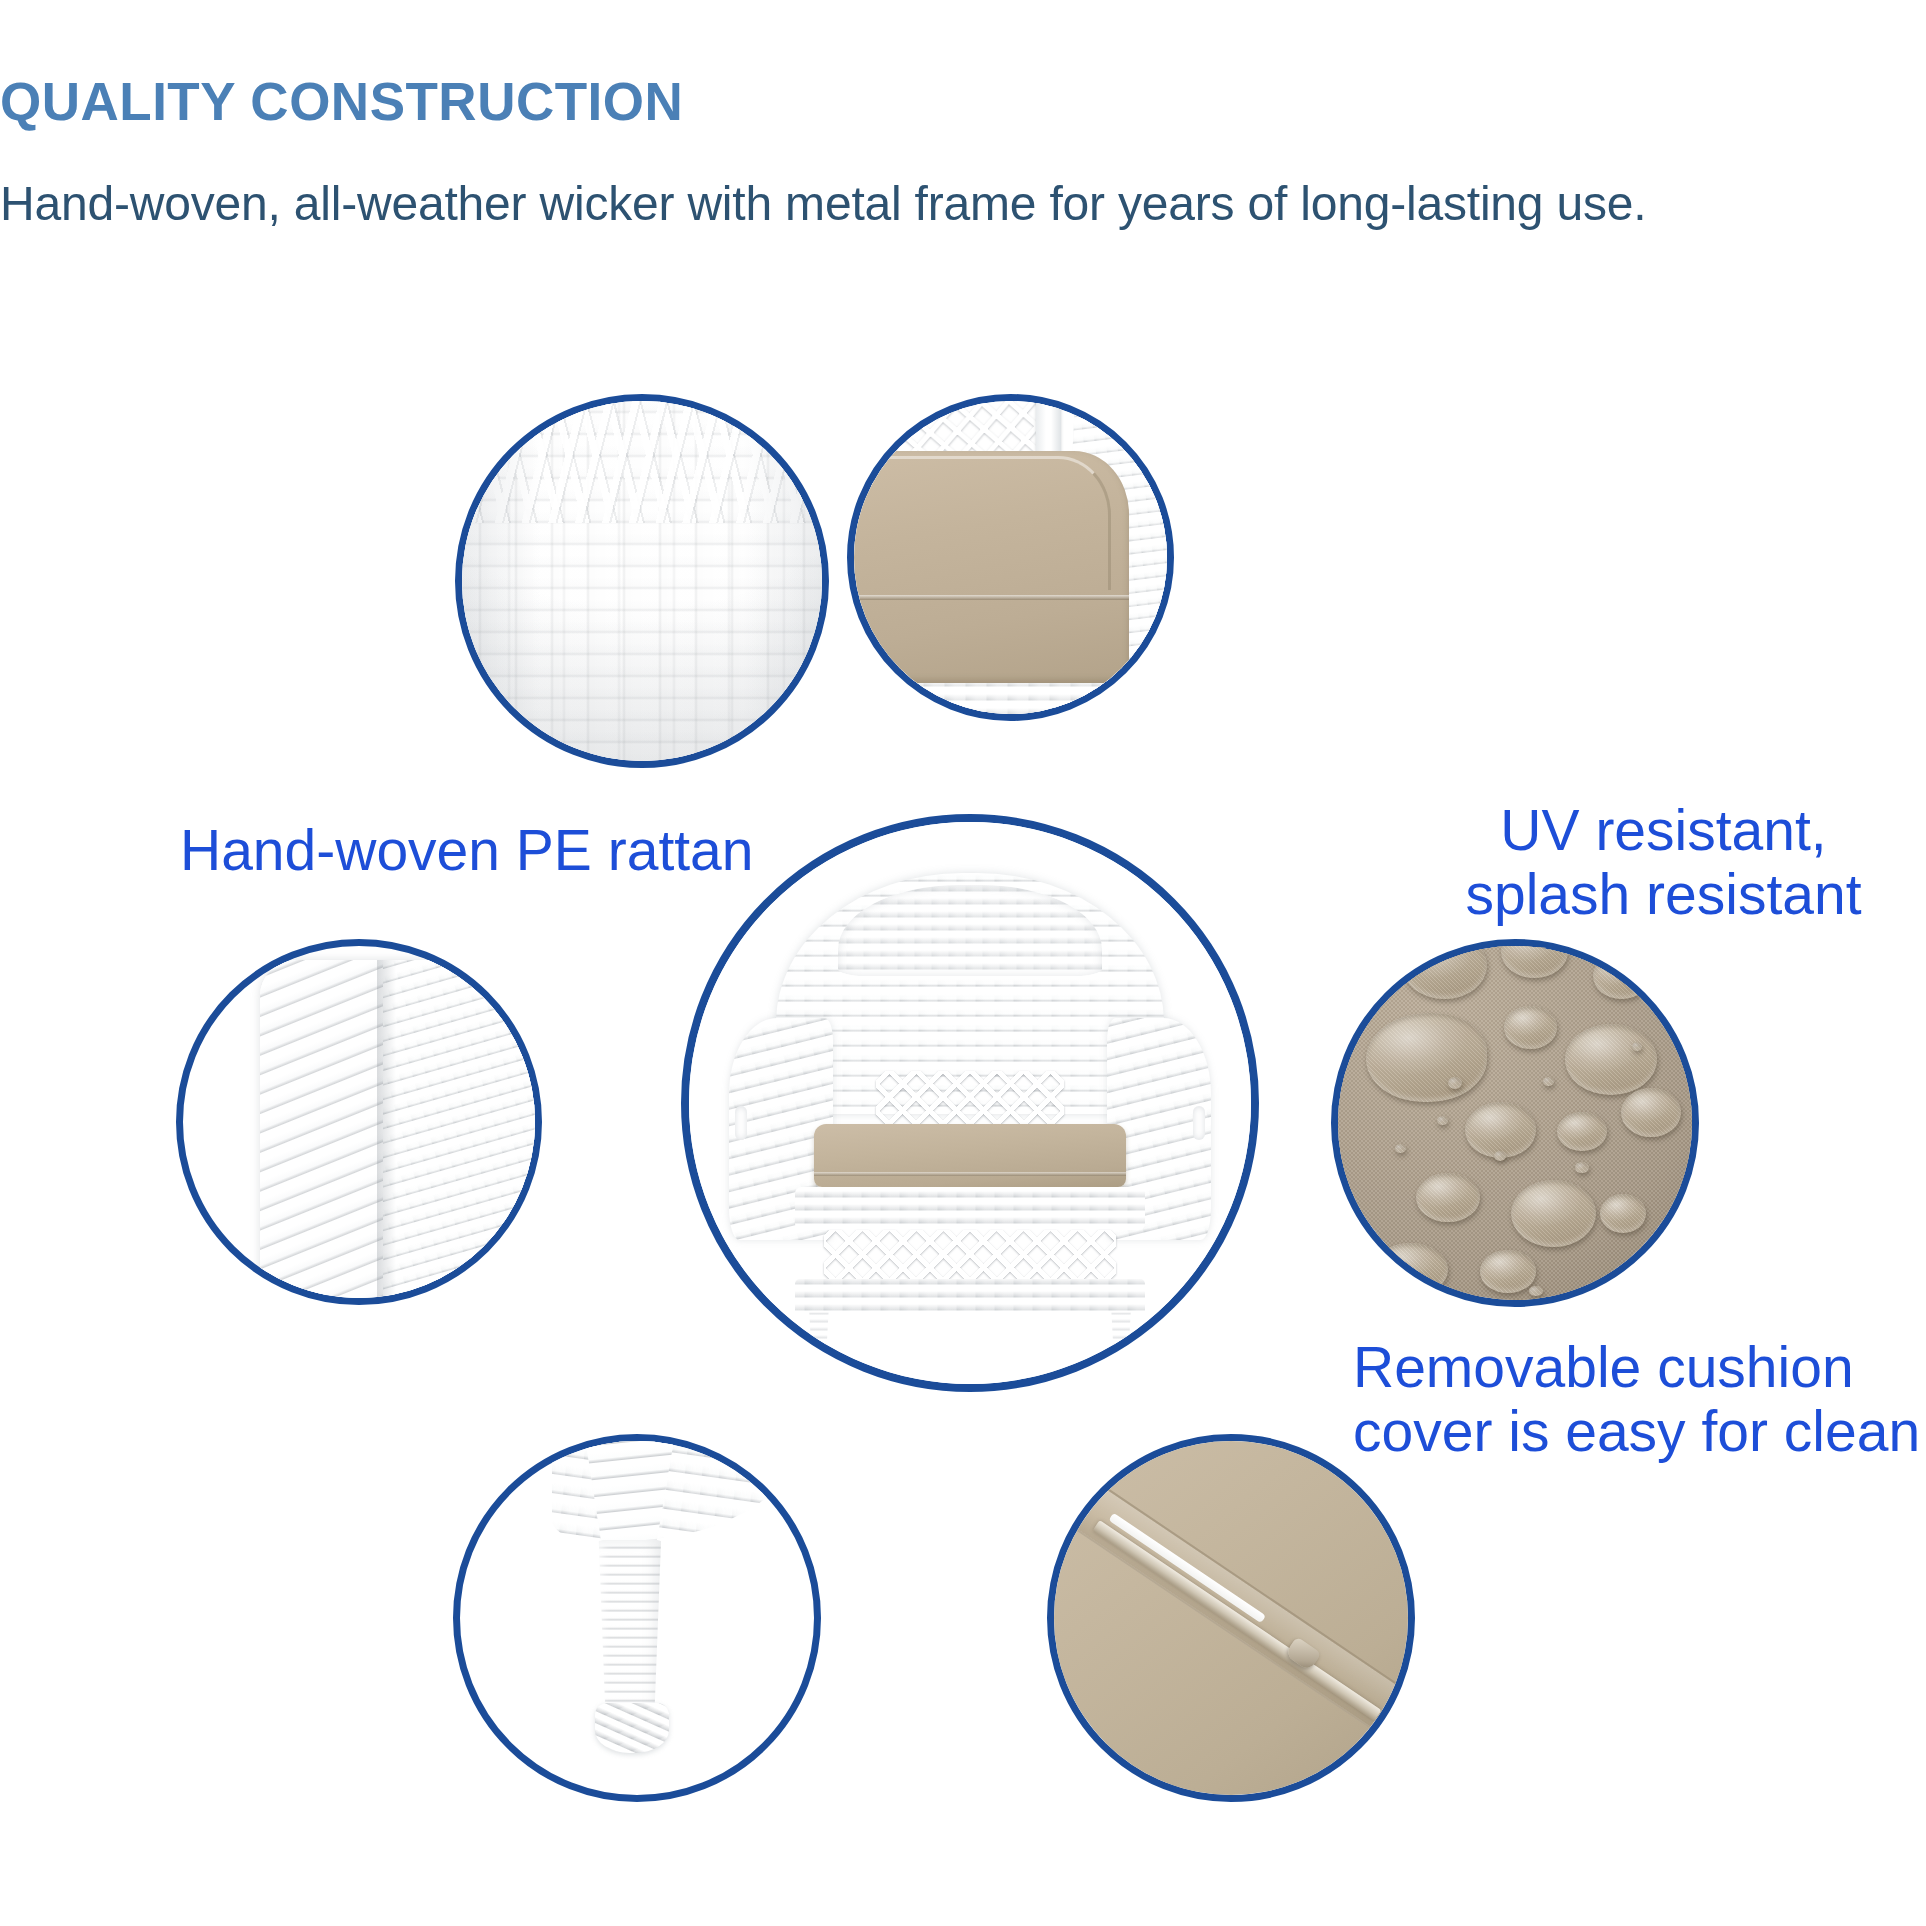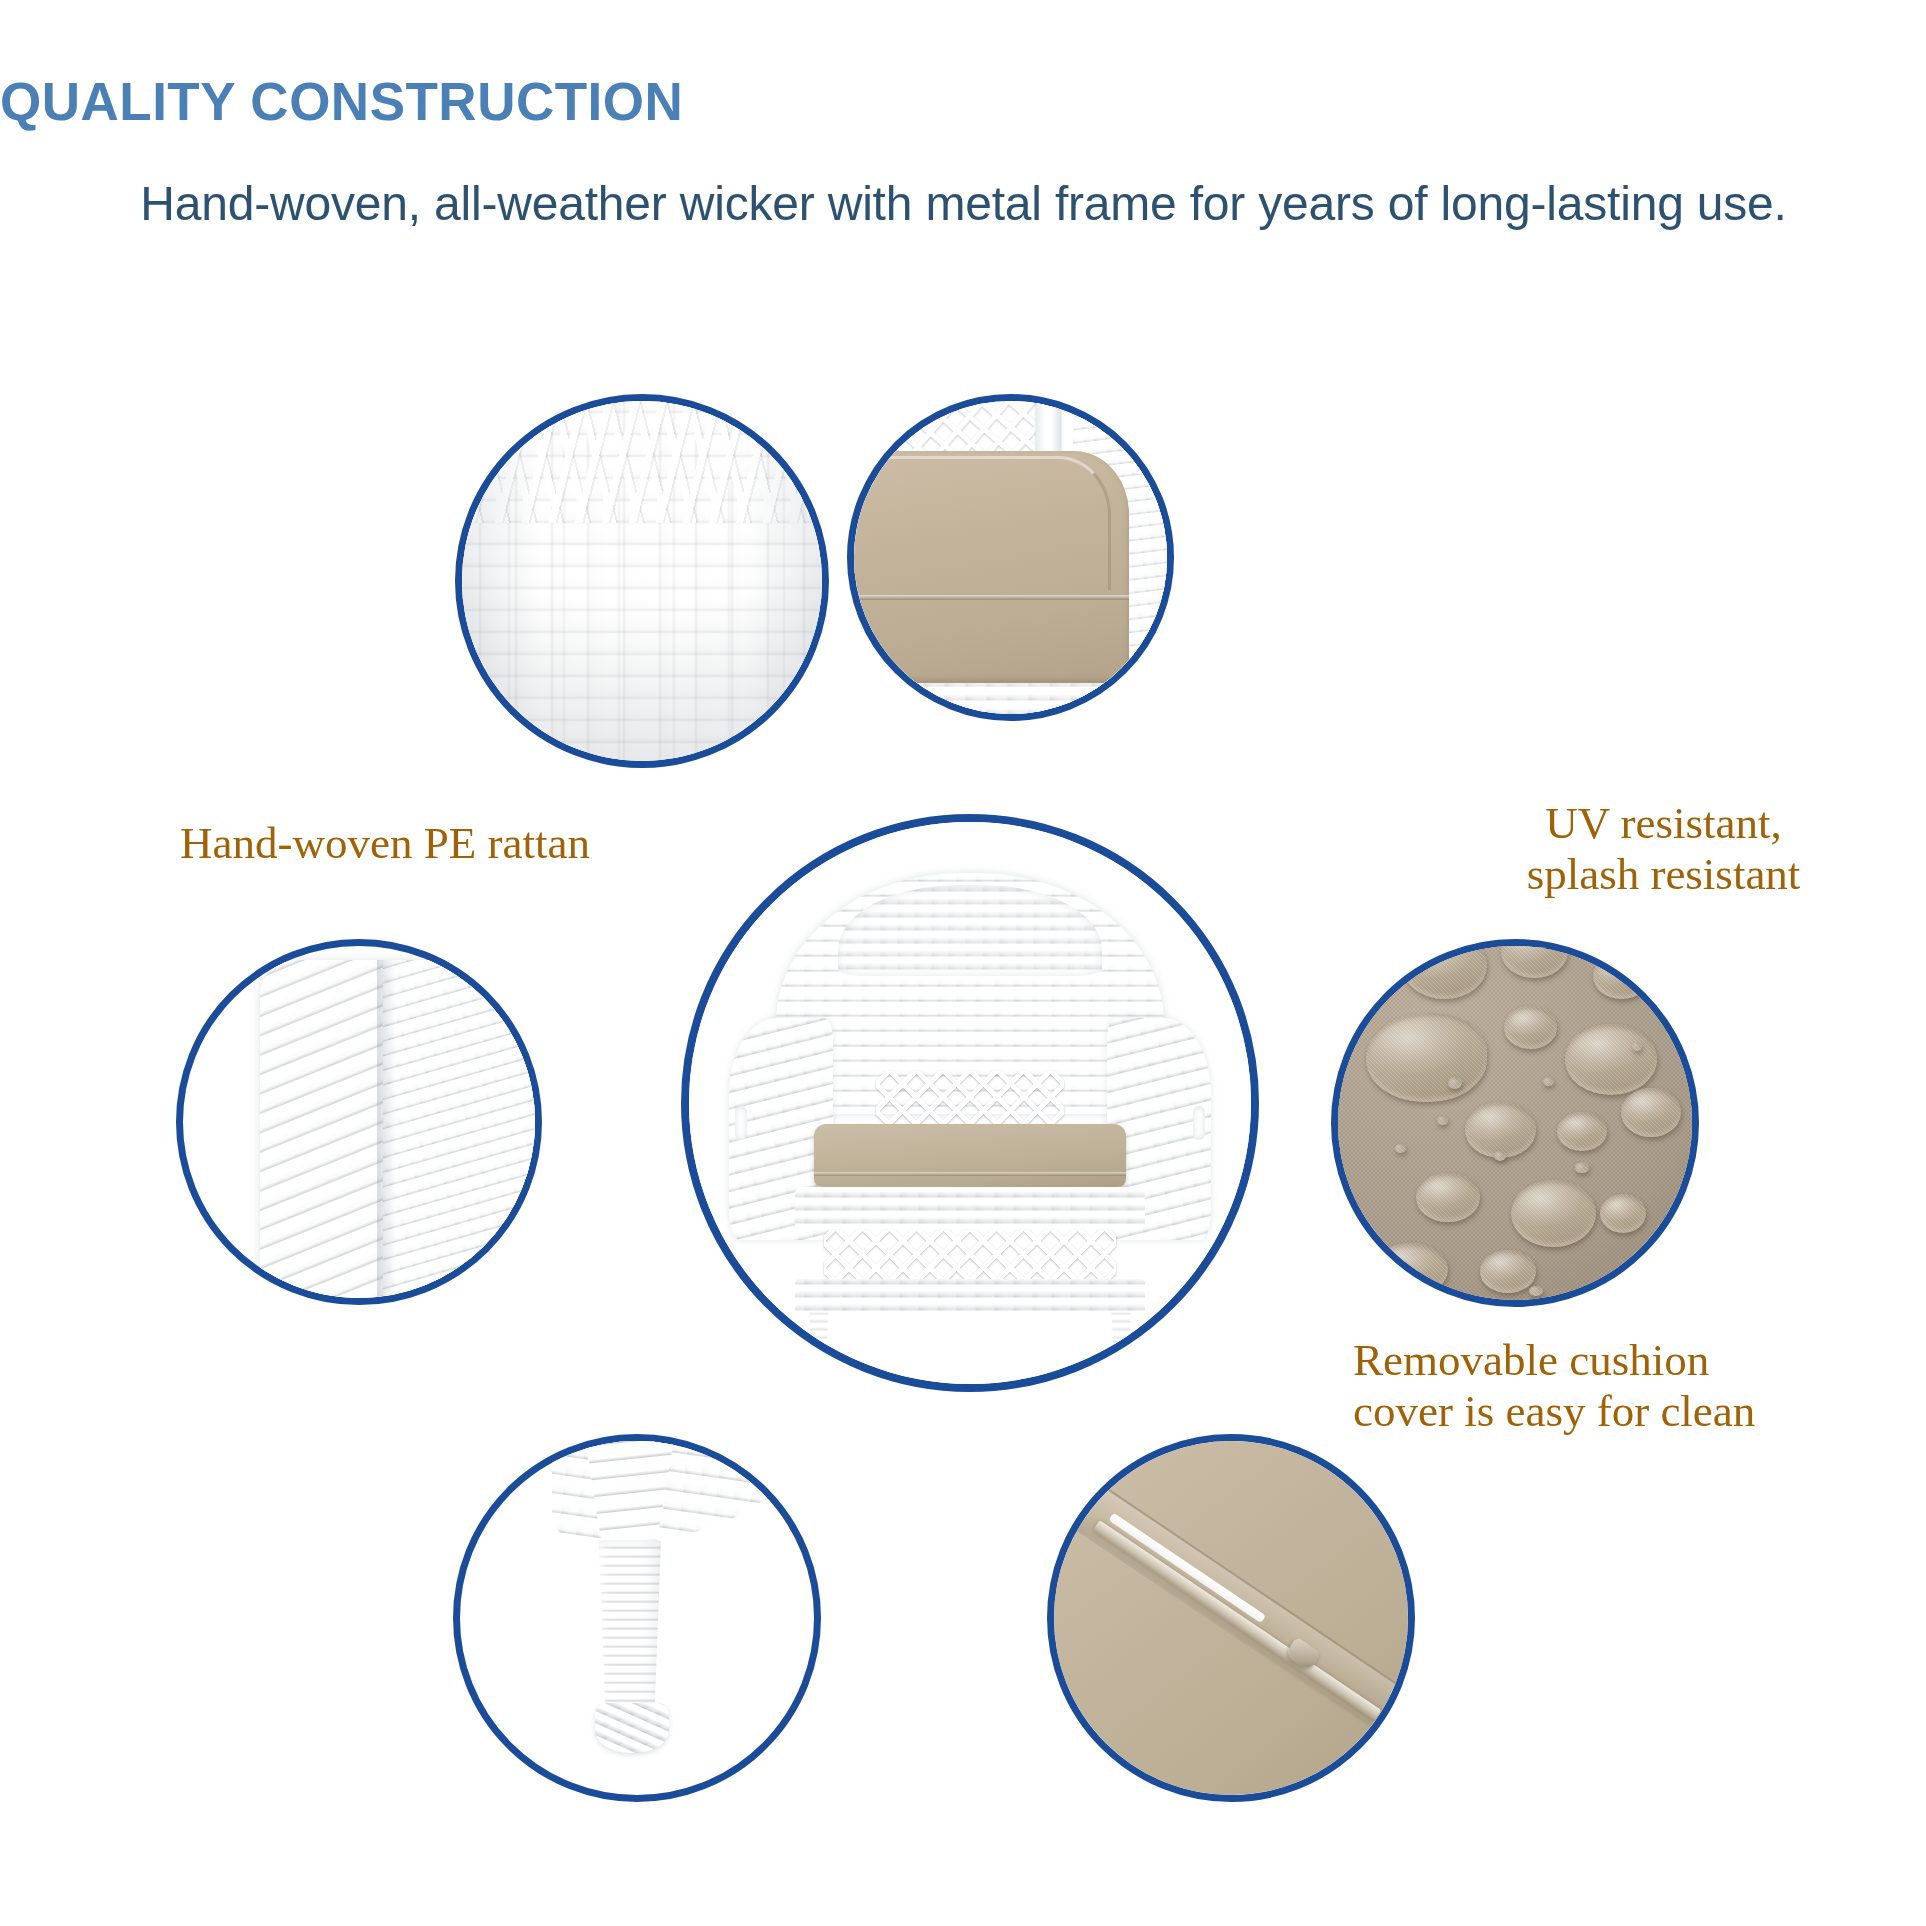--- a/index.html
+++ b/index.html
@@ -16,47 +16,45 @@
 
   #page-title {
     position:absolute; left:0; top:71px; width:100%;
     font-size:53px; font-weight:bold;
     letter-spacing:0.5px;
     color:#4b80b6;
     font-family:"Liberation Sans", sans-serif;
   }
   #page-subtitle {
     position:absolute; left:0; top:176px; width:100%;
-    text-align:center;
     font-size:48px; font-weight:normal;
     color:#2d5271;
     letter-spacing:-0.2px;
     white-space:nowrap;
   }
 
   
   .feature-circle {
     position:absolute;
     border-radius:50%;
     border:7px solid #1b4c99;
     overflow:hidden;
     background:#ffffff;
   }
   .feature-circle.big { border-width:8px; }
   .circle-media { position:absolute; inset:0; overflow:hidden; }
 
   
   .feature-label {
     position:absolute;
-    font-size:45px;
+    font-size:57px;
     line-height:1.13;
-    color:#a16207;
+    color:#1d4ed8;
     white-space:pre-line;
     z-index:30;
-    font-family:Liberation Serif, serif;
   }
 
   
   
   
   .wicker {
     position:absolute; inset:-10%;
     background-color:#fbfbfb;
   }
   

